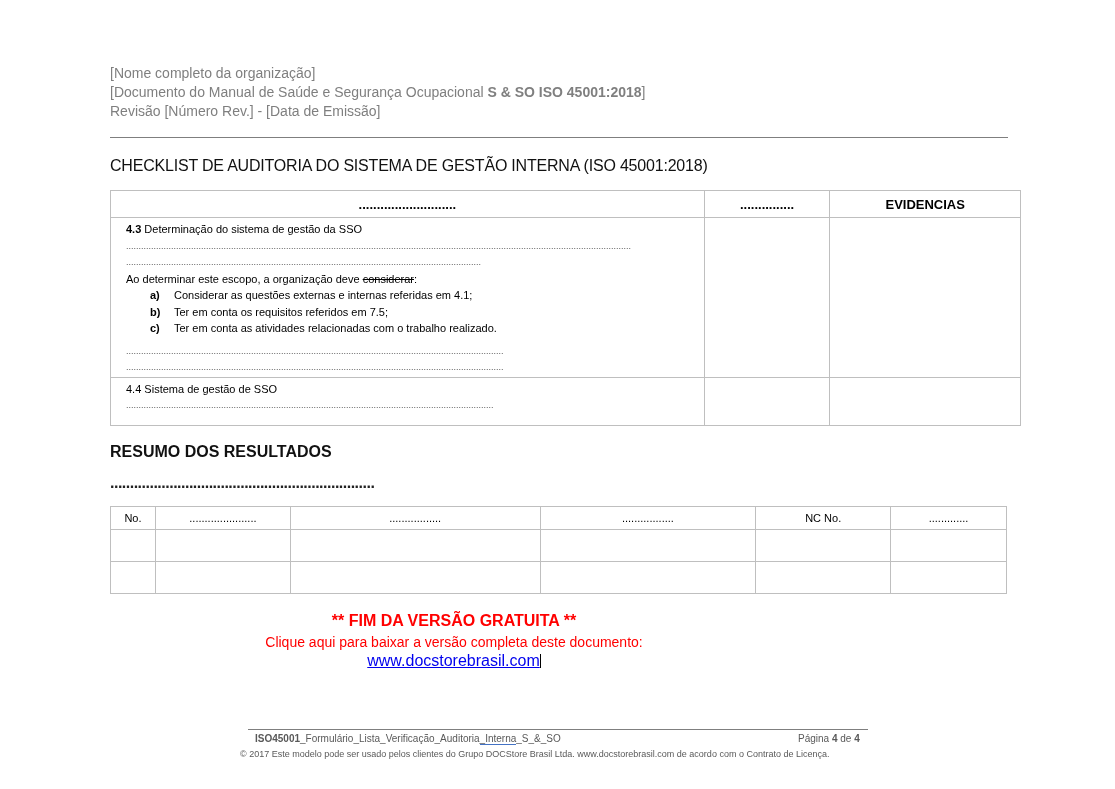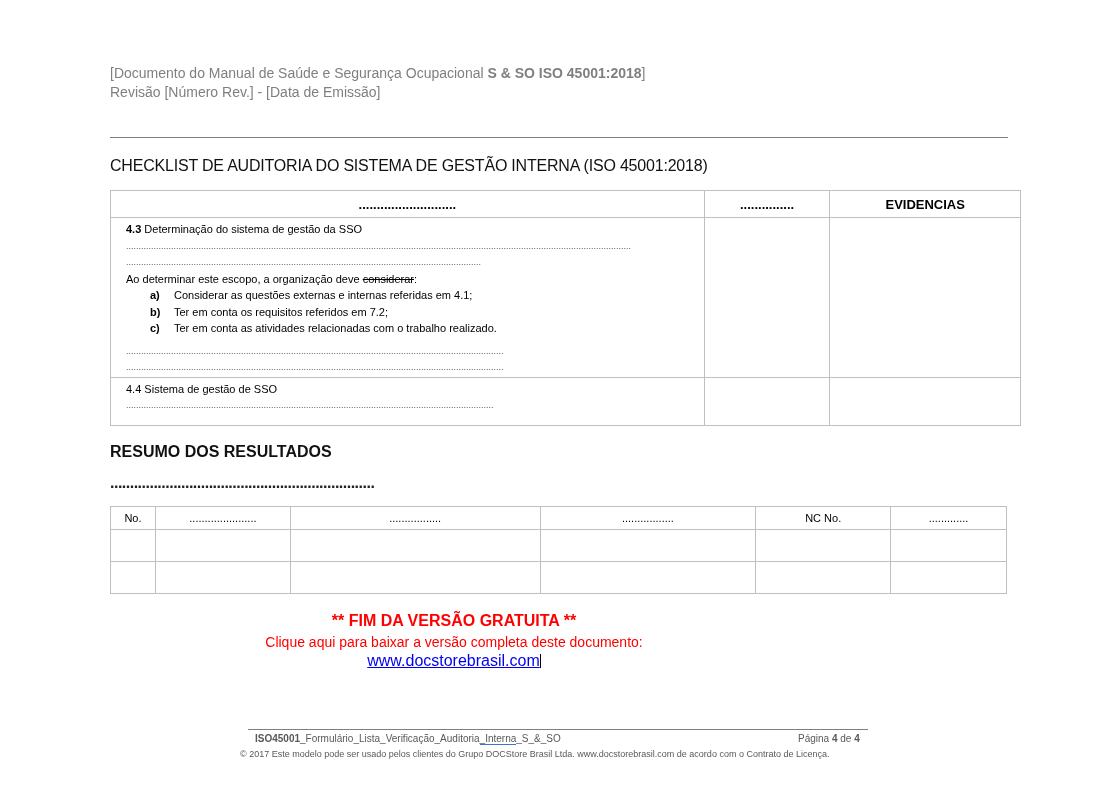--- a/index.html
+++ b/index.html
@@ -33,20 +33,21 @@
   .ftr1 { position:absolute; left:255px; top:733px; font-size:10px; color:#595959; }
   .ftr1 b { color:#595959; }
   .ftr1 .u { border-bottom:1.5px solid #4472c4; }
   .ftr-page { position:absolute; left:798px; top:733px; font-size:10px; color:#595959; }
   .ftr2 { position:absolute; left:240px; top:749px; font-size:9px; color:#595959; }
 </style>
 </head>
 <body>
 
 <div class="hdr">
+  <div>[Nome completo da organização]</div>
   <div><span>[Documento do Manual de Saúde e Segurança Ocupacional </span><b>S &amp; SO ISO 45001:2018</b><span>]</span></div>
   <div>Revisão [Número Rev.] - [Data de Emissão]</div>
 </div>
 <div class="hdr-rule"></div>
 
 <div class="title">CHECKLIST DE AUDITORIA DO SISTEMA DE GESTÃO INTERNA (ISO 45001:2018)</div>
 
 <table class="t1">
   <colgroup>
       <col style="width:594px">
@@ -65,21 +66,21 @@
         <div><b>4.3</b><span> Determinação do sistema de gestão da SSO</span></div>
         <div class="dots">..........................................................................................................................................................................................................</div>
         <div class="dots">..............................................................................................................................................</div>
         <div><span>Ao determinar este escopo, a organização deve </span><span class="strike">considerar</span><span>:</span></div>
         <div class="item">
               <span class="lbl">a)</span>
               <span>Considerar as questões externas e internas referidas em 4.1;</span>
             </div>
         <div class="item">
               <span class="lbl">b)</span>
-              <span>Ter em conta os requisitos referidos em 7.2;</span>
+              <span>Ter em conta os requisitos referidos em 7.5;</span>
             </div>
         <div class="item">
               <span class="lbl">c)</span>
               <span>Ter em conta as atividades relacionadas com o trabalho realizado.</span>
             </div>
         <div style="height:6px"></div>
         <div class="dots">.......................................................................................................................................................</div>
         <div class="dots">.......................................................................................................................................................</div>
       </div>
     </td>

